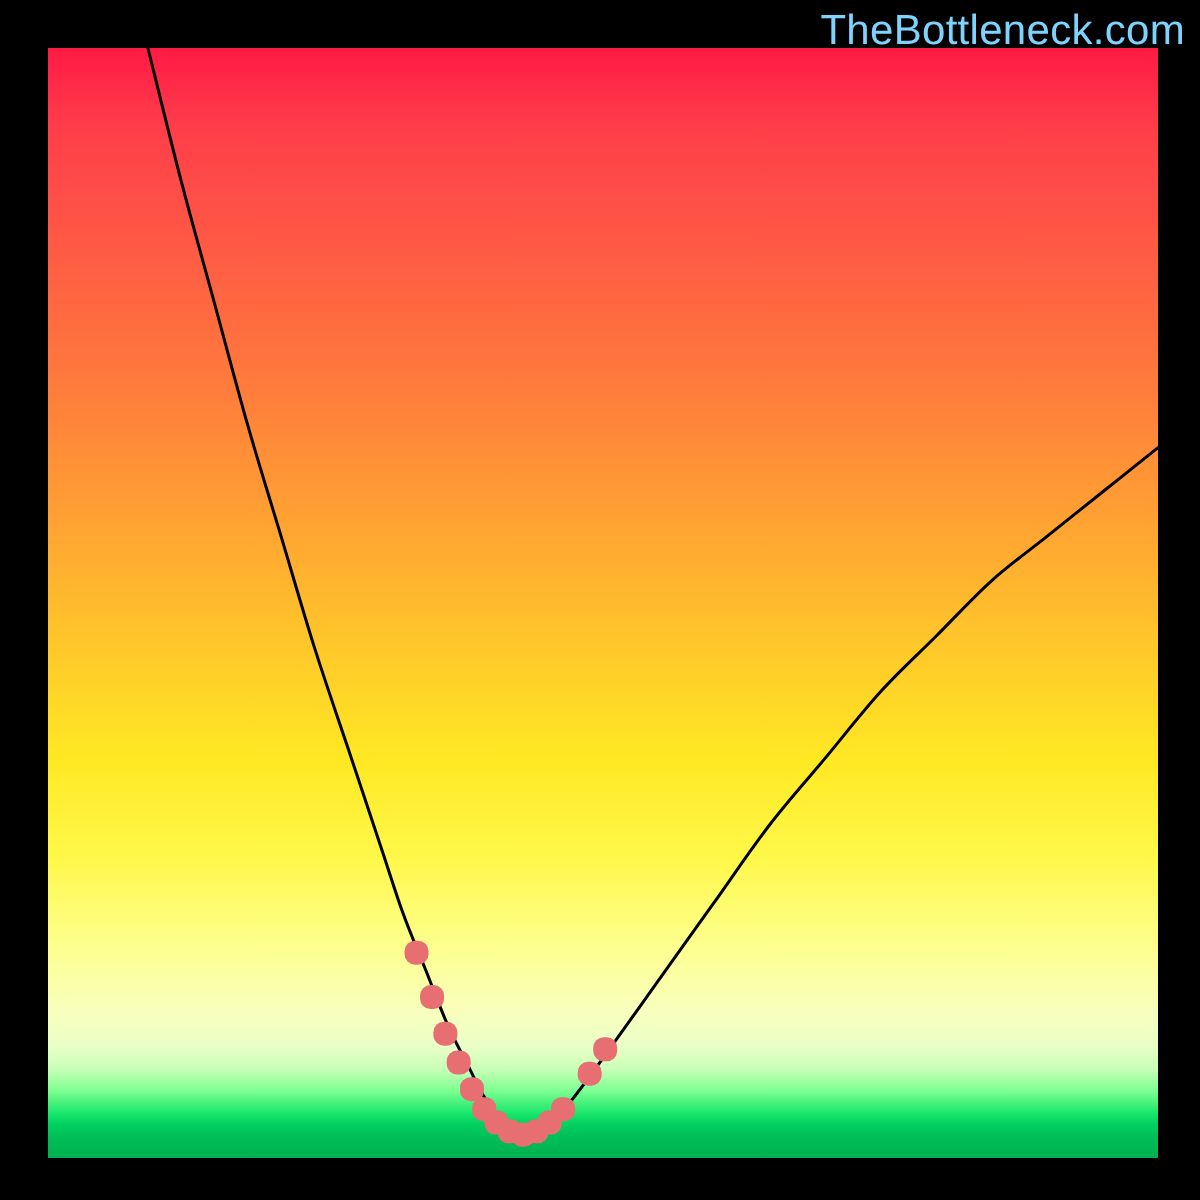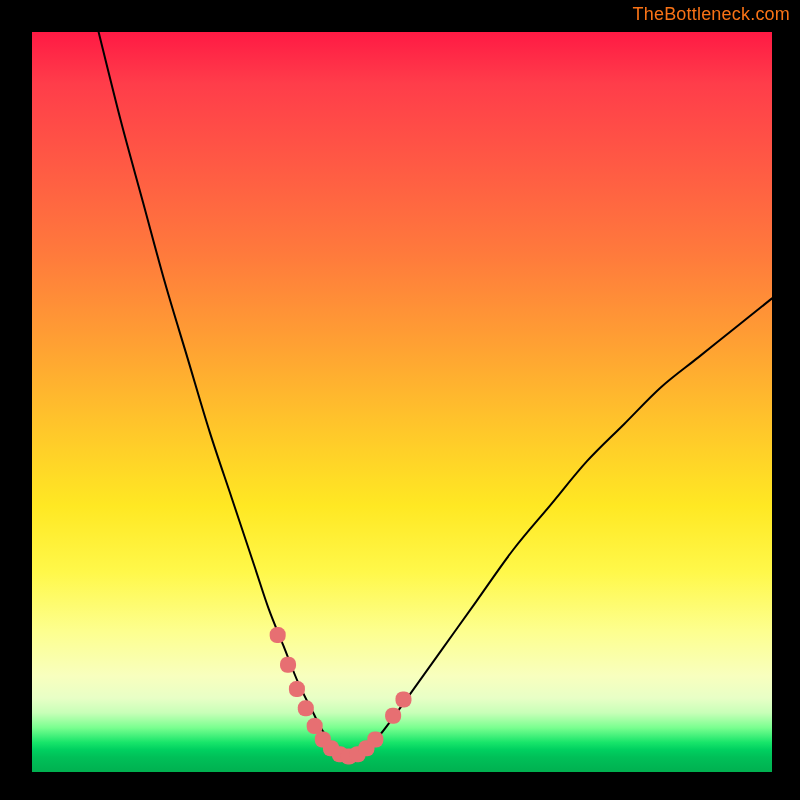--- a/index.html
+++ b/index.html
@@ -50,22 +50,22 @@
     left: 0;
     top: 0;
     width: 740px;
     height: 740px;
     overflow: visible;
   }
   .watermark {
     position: absolute;
     top: 4px;
     right: 10px;
-    color: #f97316;
-    font-size: 18px;
+    color: #7dd3fc;
+    font-size: 28px;
     font-weight: 500;
     letter-spacing: 0.2px;
     user-select: none;
   }
 </style>
 </head>
 <body>
 
 <div class="stage">
   <div class="plot">

